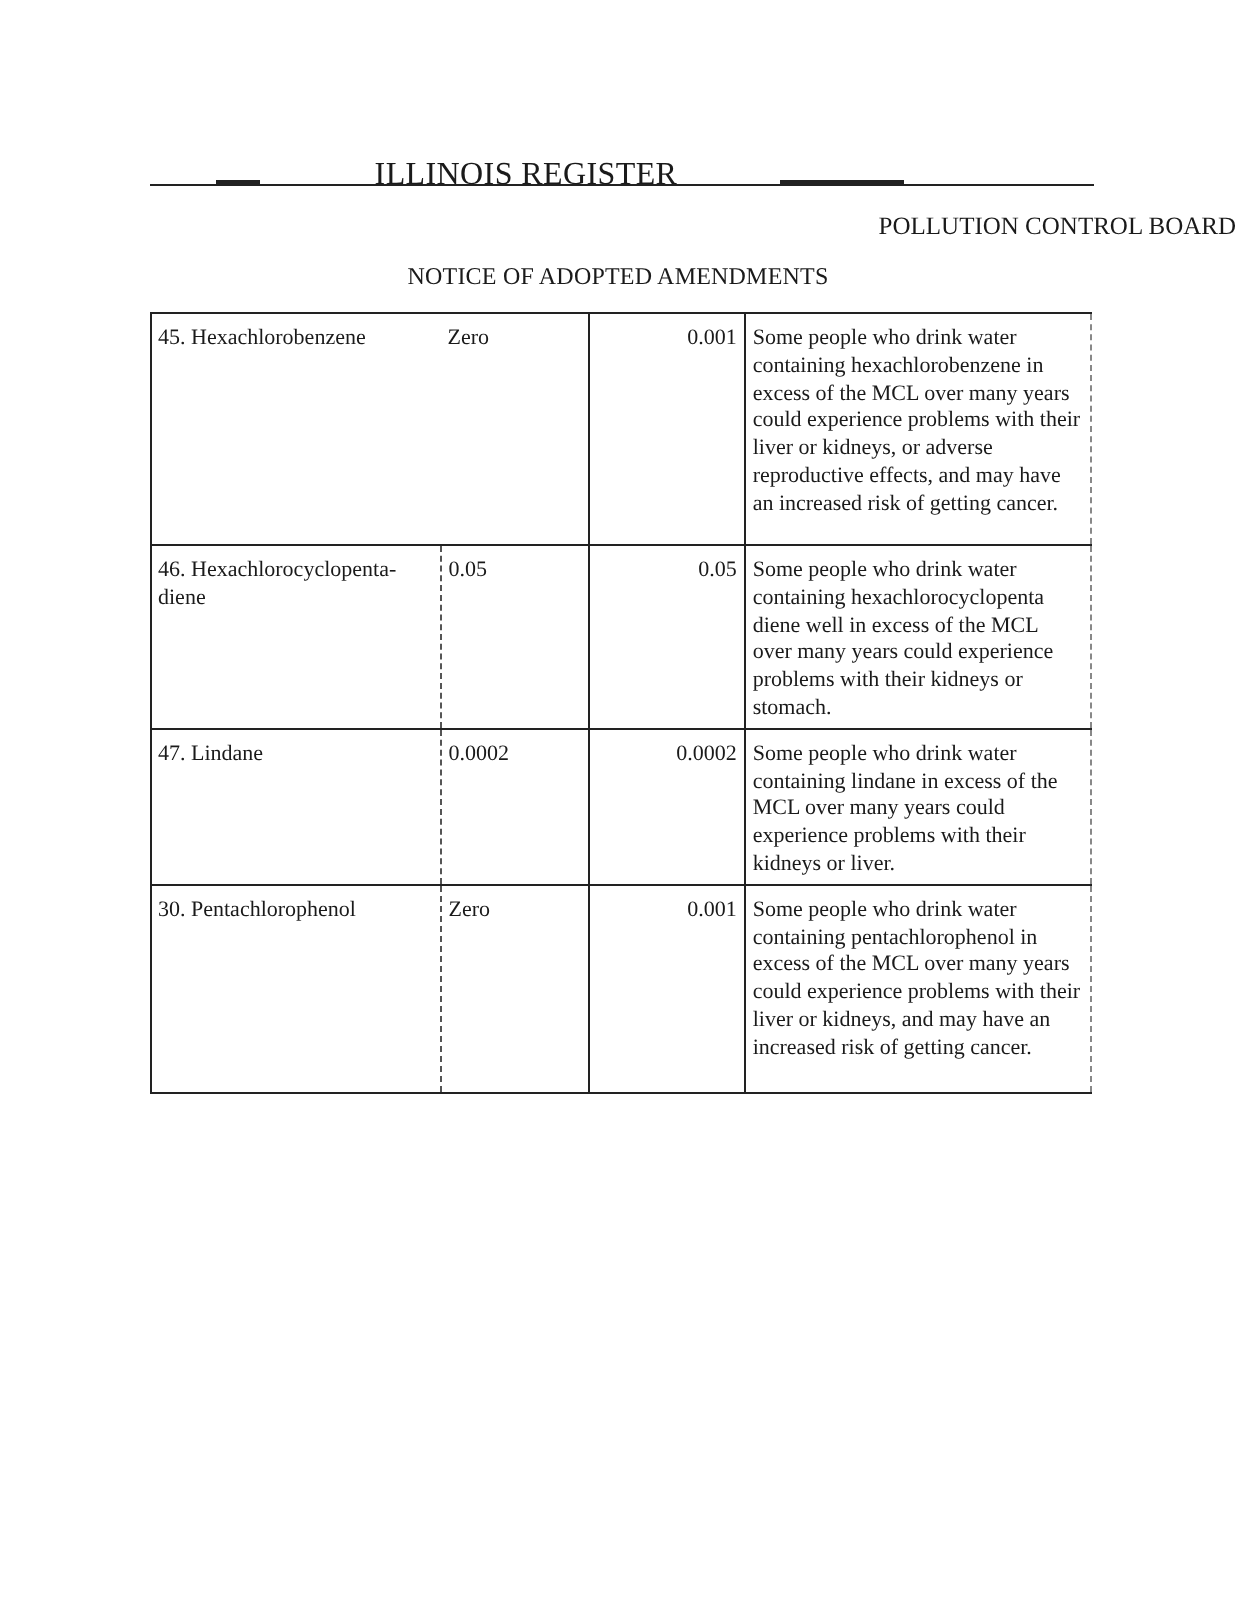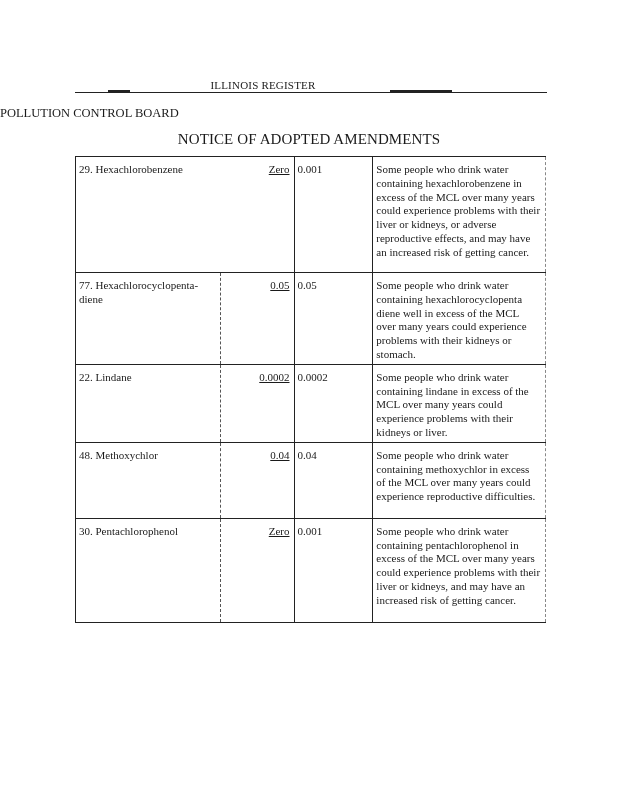--- a/index.html
+++ b/index.html
@@ -18,50 +18,50 @@
     .page {
       position: absolute;
       left: 0; top: 0;
       width: 618px; height: 800px;
     }
     .register-title {
       position: absolute;
       left: 0; width: 526px;
       top: 79px;
       text-align: center;
-      font-size: 11px;
+      font-size: 16px;
       letter-spacing: 0.2px;
     }
     .register-rule {
       position: absolute;
       left: 75px;
       width: 472px;
       top: 92px;
       height: 0;
       border-top: 1.2px solid #222;
     }
     .rule-mark {
       position: absolute;
       top: 90px;
       height: 2px;
       background: #222;
     }
     .board-title {
       position: absolute;
       left: 0; width: 618px;
       top: 106px;
-      text-align: left;
+      text-align: right;
       font-size: 12.5px;
     }
     .notice-title {
       position: absolute;
       left: 0; width: 618px;
       top: 131px;
       text-align: center;
-      font-size: 15px;
+      font-size: 12px;
       letter-spacing: 0.1px;
     }
     table.mcl-table {
       position: absolute;
       left: 75px;
       top: 156px;
       width: 471px;
       border-collapse: collapse;
       font-size: 11px;
       line-height: 13.8px;
@@ -70,22 +70,22 @@
       vertical-align: top;
       padding: 6px 4px 2px 3px;
     }
     table.mcl-table tr {
       border-top: 1.2px solid #222;
     }
     table.mcl-table tr:last-child {
       border-bottom: 1.2px solid #222;
     }
     td.c-name { width: 140px; border-left: 1.2px solid #222; }
-    td.c-mclg { width: 68px; text-align: right; border-left: 1px dashed #555; text-decoration: underline; }
-    td.c-mcl  { width: 74px; text-align: left; border-left: 1.2px solid #222; }
+    td.c-mclg { width: 68px; text-align: left; border-left: 1px dashed #555; }
+    td.c-mcl  { width: 74px; text-align: right; border-left: 1.2px solid #222; }
     td.c-effect { width: 170px; border-left: 1.2px solid #222; border-right: 1px dashed #888; padding-left: 4px; }
     tr.r45 td { height: 107px; }
     tr.r46 td { height: 81px; }
     tr.r47 td { height: 66px; }
     tr.r48 td { height: 67px; }
     tr.r49 td { height: 67px; }
     tr.r50 td { height: 95px; }
     tr.r45 td.c-mclg { border-left: none; }
   </style>
 </head>
@@ -95,42 +95,36 @@
   <div class="register-title">ILLINOIS REGISTER</div>
   <div class="register-rule"></div>
   <div class="rule-mark" style="left:108px;width:22px;"></div>
   <div class="rule-mark" style="left:390px;width:62px;"></div>
   <div class="board-title">POLLUTION CONTROL BOARD</div>
   <div class="notice-title">NOTICE OF ADOPTED AMENDMENTS</div>
 
   <table class="mcl-table">
     <tbody>
       <tr class="r45">
-        <td class="c-name">29. Hexachlorobenzene</td>
+        <td class="c-name">45. Hexachlorobenzene</td>
         <td class="c-mclg">Zero</td>
         <td class="c-mcl">0.001</td>
         <td class="c-effect">Some people who drink water containing hexachlorobenzene in excess of the MCL over many years could experience problems with their liver or kidneys, or adverse reproductive effects, and may have an increased risk of getting cancer.</td>
       </tr>
       <tr class="r46">
-        <td class="c-name">77. Hexachlorocyclopenta- diene</td>
+        <td class="c-name">46. Hexachlorocyclopenta- diene</td>
         <td class="c-mclg">0.05</td>
         <td class="c-mcl">0.05</td>
         <td class="c-effect">Some people who drink water containing hexachlorocyclopenta diene well in excess of the MCL over many years could experience problems with their kidneys or stomach.</td>
       </tr>
       <tr class="r47">
-        <td class="c-name">22. Lindane</td>
+        <td class="c-name">47. Lindane</td>
         <td class="c-mclg">0.0002</td>
         <td class="c-mcl">0.0002</td>
         <td class="c-effect">Some people who drink water containing lindane in excess of the MCL over many years could experience problems with their kidneys or liver.</td>
-      </tr>
-      <tr class="r48">
-        <td class="c-name">48. Methoxychlor</td>
-        <td class="c-mclg">0.04</td>
-        <td class="c-mcl">0.04</td>
-        <td class="c-effect">Some people who drink water containing methoxychlor in excess of the MCL over many years could experience reproductive difficulties.</td>
       </tr>
       <tr class="r50">
         <td class="c-name">30. Pentachlorophenol</td>
         <td class="c-mclg">Zero</td>
         <td class="c-mcl">0.001</td>
         <td class="c-effect">Some people who drink water containing pentachlorophenol in excess of the MCL over many years could experience problems with their liver or kidneys, and may have an increased risk of getting cancer.</td>
       </tr>
     </tbody>
   </table>
 </div>

